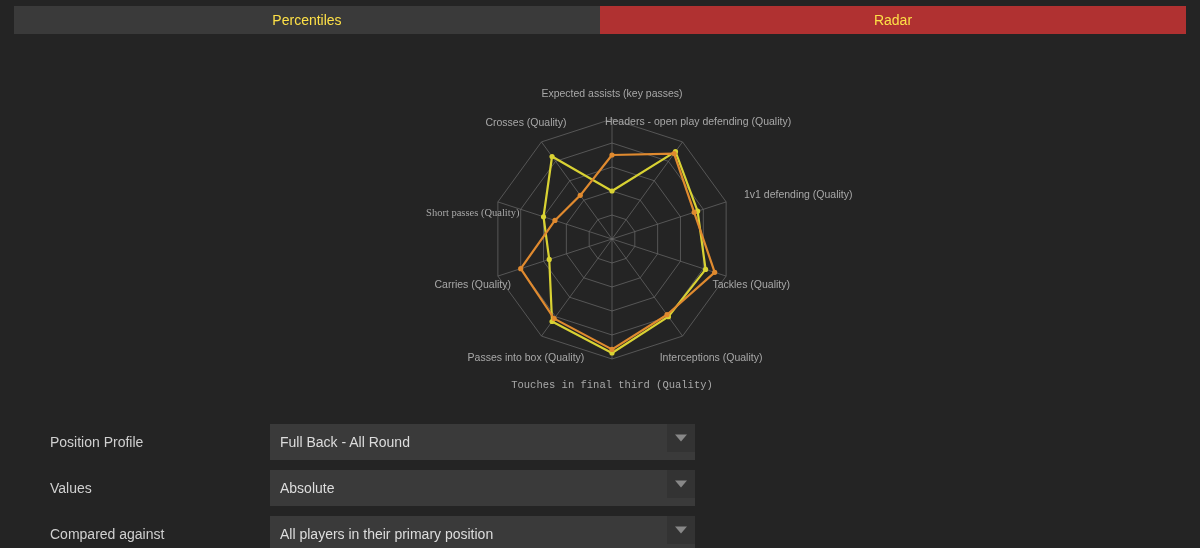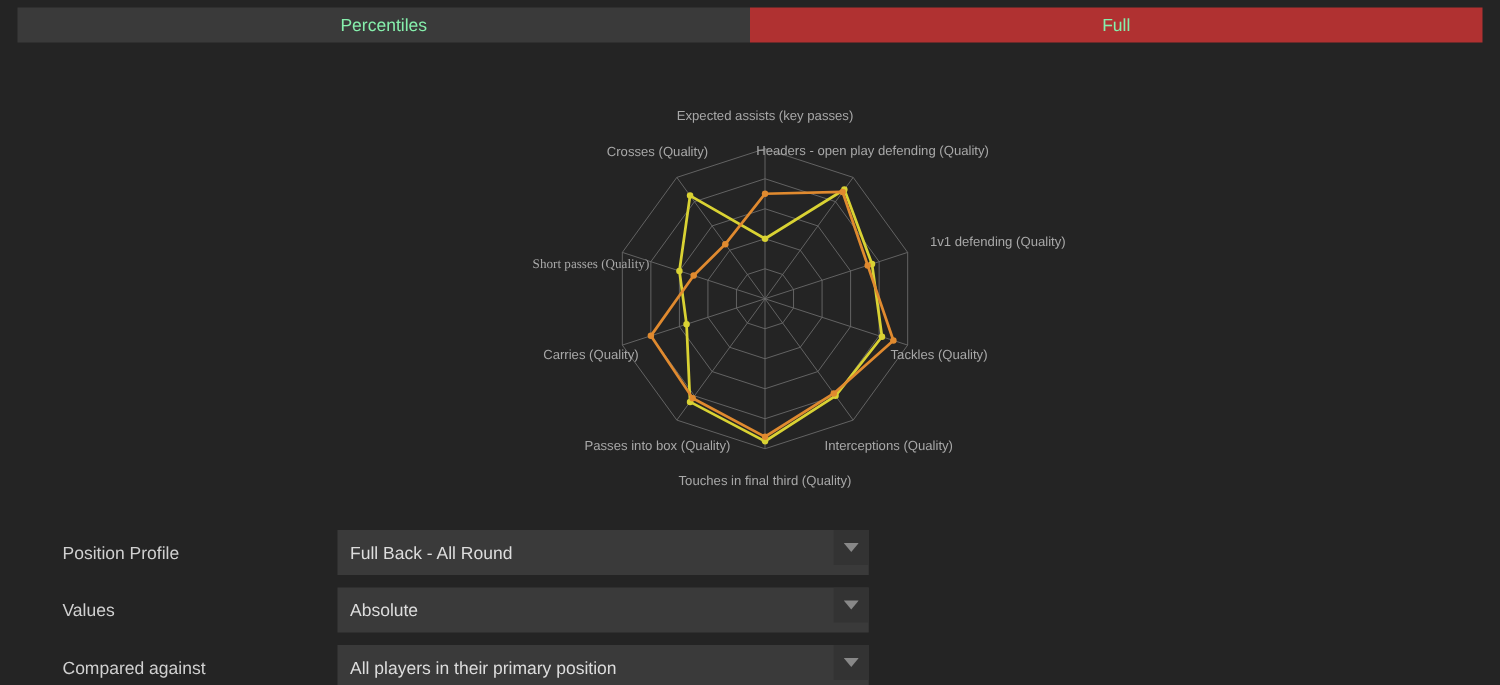--- a/index.html
+++ b/index.html
@@ -1,35 +1,35 @@
 <!DOCTYPE html>
 <html><head>
 <meta charset="utf-8">
 <style>
   html,body{margin:0;padding:0;background:#242424;color:#bdbdbd;font-family:Helvetica,Arial,sans-serif;font-size:13px;width:1200px;height:548px;overflow:hidden}
   .tabs{display:flex;margin:6px 14px 0 14px}
-  .tab{flex:1;text-align:center;padding:6px 0;font-size:14px;color:#86efac;cursor:pointer}
+  .tab{flex:1;text-align:center;padding:6px 0;font-size:14px;color:#fde047;cursor:pointer}
   .tab.inactive{background:#3a3a3a}
   .tab.active{background:#b03131}
   .chart-wrap{position:relative;width:1200px;height:380px}
   svg.radar{position:absolute;left:0;top:0}
   .axis-label{position:absolute;font-size:10.5px;color:#a8a8a8;white-space:nowrap;transform:translate(-50%,-50%);pointer-events:none}
   .controls{padding:10px 50px 0 50px}
   .row{display:flex;align-items:center;margin-bottom:10px}
   .row-label{width:220px;color:#d0d0d0;font-size:14px}
   .select{position:relative;width:415px;height:36px;background:#3a3a3a;color:#ddd;display:flex;align-items:center;padding-left:10px;font-size:14px;cursor:pointer}
   .select .caret{position:absolute;right:0;top:0;width:28px;height:28px;background:#333;display:flex;align-items:center;justify-content:center}
   .select .caret svg{width:12px;height:12px;fill:#888}
 </style>
 </head>
 <body>
 
 <div class="tabs">
   <div class="tab inactive">Percentiles</div>
-  <div class="tab active">Full</div>
+  <div class="tab active">Radar</div>
 </div>
 
 <div class="chart-wrap">
   <svg class="radar" width="1200" height="380">
       <path d="M612 181L626.1068460550193 185.58359213500125L634.8253563910837 197.58359213500125L634.8253563910837 212.41640786499875L626.1068460550193 224.41640786499875L612 229L597.8931539449807 224.41640786499875L589.1746436089163 212.41640786499875L589.1746436089163 197.58359213500125L597.8931539449807 185.58359213500125Z" fill="none" stroke="#6b6b6b" stroke-width="0.7"></path>
       <path d="M612 157L640.2136921100387 166.1671842700025L657.6507127821674 190.16718427000254L657.6507127821674 219.83281572999746L640.2136921100387 243.8328157299975L612 253L583.7863078899613 243.8328157299975L566.3492872178326 219.8328157299975L566.3492872178326 190.16718427000254L583.7863078899613 166.1671842700025Z" fill="none" stroke="#6b6b6b" stroke-width="0.7"></path>
       <path d="M612 133L654.3205381650581 146.7507764050038L680.4760691732511 182.7507764050038L680.4760691732511 227.2492235949962L654.3205381650581 263.24922359499624L612 277L569.679461834942 263.24922359499624L543.5239308267489 227.2492235949962L543.5239308267489 182.7507764050038L569.6794618349419 146.7507764050038Z" fill="none" stroke="#6b6b6b" stroke-width="0.7"></path>
       <path d="M612 109L668.4273842200774 127.33436854000503L703.3014255643347 175.33436854000504L703.3014255643347 234.66563145999496L668.4273842200774 282.665631459995L612 301L555.5726157799226 282.665631459995L520.6985744356653 234.66563145999496L520.6985744356653 175.33436854000507L555.5726157799226 127.33436854000504Z" fill="none" stroke="#6b6b6b" stroke-width="0.7"></path>
       <path d="M612 85L682.5342302750968 107.9179606750063L726.1267819554184 167.91796067500633L726.1267819554184 242.08203932499367L682.5342302750968 302.08203932499373L612 325L541.4657697249032 302.08203932499373L497.87321804458156 242.0820393249937L497.87321804458156 167.91796067500633L541.4657697249032 107.91796067500631Z" fill="none" stroke="#6b6b6b" stroke-width="0.7"></path>
       <line x1="612" y1="205" x2="612" y2="85" stroke="#6b6b6b" stroke-width="0.7"></line>
@@ -63,21 +63,21 @@
       <circle cx="554.1619311744207" cy="284.60727224649486" r="2.6" fill="#e08a2f"></circle>
       <circle cx="520.6985744356653" cy="234.66563145999496" r="2.6" fill="#e08a2f"></circle>
       <circle cx="554.9366090222908" cy="186.45898033750316" r="2.6" fill="#e08a2f"></circle>
       <circle cx="580.2595963762064" cy="161.31308230375285" r="2.6" fill="#e08a2f"></circle>
     </svg>
 <div class="axis-label" style="left: 612px; top: 58.6px;">Expected assists (key passes)</div>
     <div class="axis-label" style="left: 698.052px; top: 86.5599px;">Headers - open play defending (Quality)</div>
     <div class="axis-label" style="left: 751.235px; top: 159.76px; margin-left: 47px;">1v1 defending (Quality)</div>
     <div class="axis-label" style="left: 751.235px; top: 250.24px;">Tackles (Quality)</div>
     <div class="axis-label" style="left: 698.052px; top: 323.44px; margin-left: 13px;">Interceptions (Quality)</div>
-    <div class="axis-label" style="left: 612px; top: 351.4px;">Touches in final third (Quality)</div>
+    <div class="axis-label" style="left: 612px; top: 351.4px; font-family: Liberation Mono, monospace;">Touches in final third (Quality)</div>
     <div class="axis-label" style="left: 525.948px; top: 323.44px;">Passes into box (Quality)</div>
     <div class="axis-label" style="left: 472.765px; top: 250.24px;">Carries (Quality)</div>
     <div class="axis-label" style="left: 472.765px; top: 178px; font-family: Liberation Serif, serif;">Short passes (Quality)</div>
     <div class="axis-label" style="left: 525.948px; top: 88px;">Crosses (Quality)</div>
   </div>
 
 <div class="controls">
   <div class="row">
     <div class="row-label">Position Profile</div>
     <div class="select">

